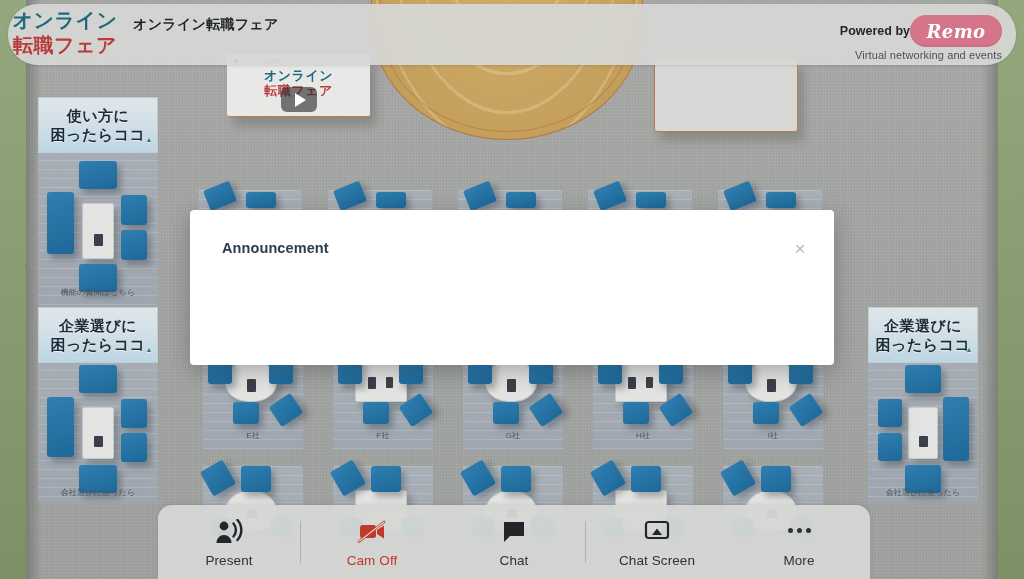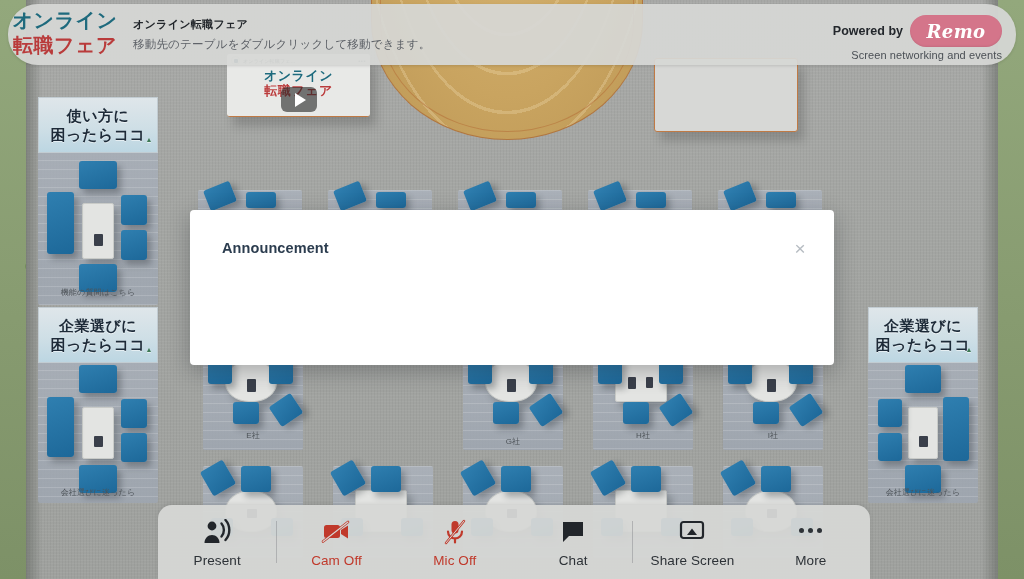--- a/index.html
+++ b/index.html
@@ -249,39 +249,39 @@
     line-height: 25px;
     color: #1e6a7d;
     letter-spacing: .5px;
   }
   .header-logo .red { color: #b93b3b; }
   .header-texts {
     position: absolute;
     left: 125px; top: 9px;
   }
   .header-title {
-    font-size: 11px;
+    font-size: 14px;
     font-weight: 700;
     color: #22262b;
     letter-spacing: .3px;
     line-height: 22px;
   }
   .header-sub {
     font-size: 11.5px;
     color: #5c6066;
     letter-spacing: .2px;
     line-height: 18px;
   }
   .header-right {
     position: absolute;
     right: 14px; top: 11px;
     text-align: right;
   }
   .powered-row {
-    display: flex; align-items: center; gap: 7px;
+    display: flex; align-items: center; 
     justify-content: flex-end;
   }
   .powered-label {
     font-size: 12.5px; font-weight: 700; color: #23272c;
   }
   .remo-logo {
     width: 92px; height: 32px;
     border-radius: 16px;
     background: #d4758a;
     display: flex; align-items: center; justify-content: center;
@@ -499,31 +499,43 @@
     <div class="table-surface" style="left:22px; top:2px; width:52px; height:42px; border-radius:50% 50% 46% 46%;">
       <div class="laptop" style="left:21px; top:18px; width:9px; height:13px;"></div>
     </div>
     <div class="chair" style="left:5px;  top:-2px; width:24px; height:28px;"></div>
     <div class="chair" style="left:66px; top:-2px; width:24px; height:28px;"></div>
     <div class="chair" style="left:30px; top:44px; width:26px; height:22px;"></div>
     <div class="chair" style="left:70px; top:40px; width:26px; height:24px; transform:rotate(-34deg);"></div>
     <div class="table-label" style="top:72px;">E社</div>
   </div>
 
-
-  <div class="table-card" style="left:463px; top:358px; width:100px; height:92px;">
-    <div class="table-plate"></div>
-    <div class="table-surface" style="left:22px; top:2px; width:52px; height:42px; border-radius:50% 50% 46% 46%;">
-      <div class="laptop" style="left:21px; top:18px; width:9px; height:13px;"></div>
+  <div class="table-card" style="left:333px; top:358px; width:100px; height:92px;">
+    <div class="table-plate"></div>
+    <div class="table-surface" style="left:22px; top:2px; width:52px; height:42px;">
+      <div class="laptop" style="left:12px; top:16px; width:8px; height:12px;"></div>
+      <div class="laptop" style="left:30px; top:16px; width:7px; height:11px;"></div>
     </div>
     <div class="chair" style="left:5px;  top:-2px; width:24px; height:28px;"></div>
     <div class="chair" style="left:66px; top:-2px; width:24px; height:28px;"></div>
     <div class="chair" style="left:30px; top:44px; width:26px; height:22px;"></div>
     <div class="chair" style="left:70px; top:40px; width:26px; height:24px; transform:rotate(-34deg);"></div>
-    <div class="table-label" style="top:78px;">G社</div>
+    <div class="table-label" style="top:72px;">F社</div>
+  </div>
+
+  <div class="table-card" style="left:463px; top:358px; width:100px; height:92px;">
+    <div class="table-plate"></div>
+    <div class="table-surface" style="left:22px; top:2px; width:52px; height:42px; border-radius:50% 50% 46% 46%;">
+      <div class="laptop" style="left:21px; top:18px; width:9px; height:13px;"></div>
+    </div>
+    <div class="chair" style="left:5px;  top:-2px; width:24px; height:28px;"></div>
+    <div class="chair" style="left:66px; top:-2px; width:24px; height:28px;"></div>
+    <div class="chair" style="left:30px; top:44px; width:26px; height:22px;"></div>
+    <div class="chair" style="left:70px; top:40px; width:26px; height:24px; transform:rotate(-34deg);"></div>
+    <div class="table-label" style="top:72px;">G社</div>
   </div>
 
   <div class="table-card" style="left:593px; top:358px; width:100px; height:92px;">
     <div class="table-plate"></div>
     <div class="table-surface" style="left:22px; top:2px; width:52px; height:42px;">
       <div class="laptop" style="left:12px; top:16px; width:8px; height:12px;"></div>
       <div class="laptop" style="left:30px; top:16px; width:7px; height:11px;"></div>
     </div>
     <div class="chair" style="left:5px;  top:-2px; width:24px; height:28px;"></div>
     <div class="chair" style="left:66px; top:-2px; width:24px; height:28px;"></div>
@@ -591,28 +603,27 @@
     <div class="chair" style="left:68px; top:52px; width:22px; height:18px;"></div>
   </div>
 
   <div class="header">
     <div class="header-logo">
       <div>オンライン</div>
       <div class="red">転職フェア</div>
     </div>
     <div class="header-texts">
       <div class="header-title">オンライン転職フェア</div>
-      <div class="header-sub">移動先のテーブルをダブルクリックして移動できます。</div>
     </div>
     <div class="header-right">
       <div class="powered-row">
         <span class="powered-label">Powered by</span>
         <span class="remo-logo">Remo</span>
       </div>
-      <div class="powered-sub">Screen networking and events</div>
+      <div class="powered-sub">Virtual networking and events</div>
     </div>
   </div>
 
   <div class="modal">
     <div class="modal-title">Announcement</div>
     <div class="modal-close">×</div>
   </div>
 
   <div class="toolbar">
 
@@ -635,52 +646,40 @@
         <svg width="30" height="26" viewBox="0 0 30 26">
           <rect x="3" y="6" width="16" height="13" rx="2.5" fill="#c0392b"></rect>
           <path d="M20 11l7-4.5v13L20 15z" fill="#c0392b"></path>
           <line x1="2" y1="22.5" x2="27" y2="3" stroke="#c0392b" stroke-width="2.6" stroke-linecap="round"></line>
           <line x1="2" y1="22.5" x2="27" y2="3" stroke="#d6d7d5" stroke-width="1.1" stroke-linecap="round"></line>
         </svg>
       </span>
       <span class="tb-label">Cam Off</span>
     </div>
 
-    <div class="tb-item danger">
-      <span class="tb-ico">
-        <svg width="26" height="26" viewBox="0 0 26 26">
-          <rect x="9.5" y="2" width="7" height="12.5" rx="3.5" fill="#c0392b"></rect>
-          <path d="M6 12.5a7 7 0 0014 0" stroke="#c0392b" stroke-width="2.2" fill="none" stroke-linecap="round"></path>
-          <line x1="13" y1="19.5" x2="13" y2="23.5" stroke="#c0392b" stroke-width="2.2" stroke-linecap="round"></line>
-          <line x1="4" y1="24" x2="22" y2="2" stroke="#c0392b" stroke-width="2.5" stroke-linecap="round"></line>
-          <line x1="4" y1="24" x2="22" y2="2" stroke="#d6d7d5" stroke-width="1.0" stroke-linecap="round"></line>
-        </svg>
-      </span>
-      <span class="tb-label">Mic Off</span>
-    </div>
 
     <div class="tb-item">
       <span class="tb-ico">
         <svg width="26" height="26" viewBox="0 0 26 26">
           <path d="M3 3h20v14H9l-6 6z" fill="#22262b"></path>
         </svg>
       </span>
       <span class="tb-label">Chat</span>
     </div>
 
     <div class="tb-divider"></div>
 
     <div class="tb-item">
       <span class="tb-ico">
         <svg width="30" height="26" viewBox="0 0 30 26">
           <rect x="4" y="3" width="22" height="16" rx="2.5" fill="none" stroke="#22262b" stroke-width="2.2"></rect>
           <path d="M15 9.5l5 6.5H10z" fill="#22262b"></path>
         </svg>
       </span>
-      <span class="tb-label">Share Screen</span>
+      <span class="tb-label">Chat Screen</span>
     </div>
 
     <div class="tb-item">
       <span class="dots-ico">
         <i></i>
           <i></i>
           <i></i>
       </span>
       <span class="tb-label">More</span>
     </div>

